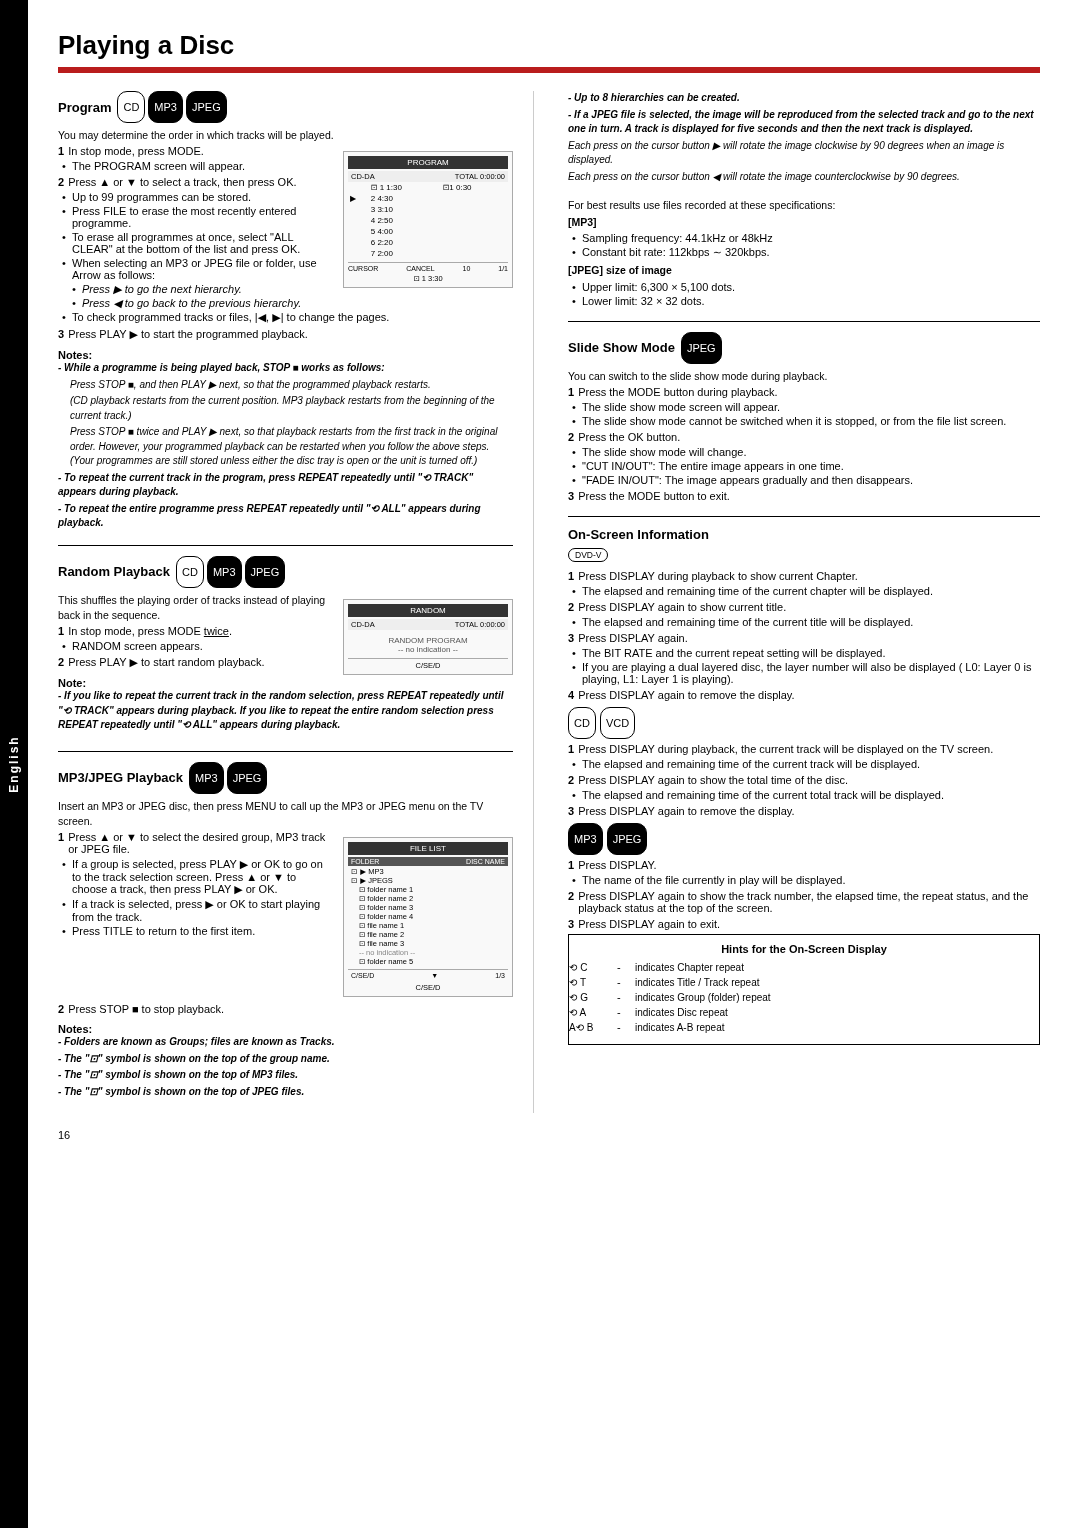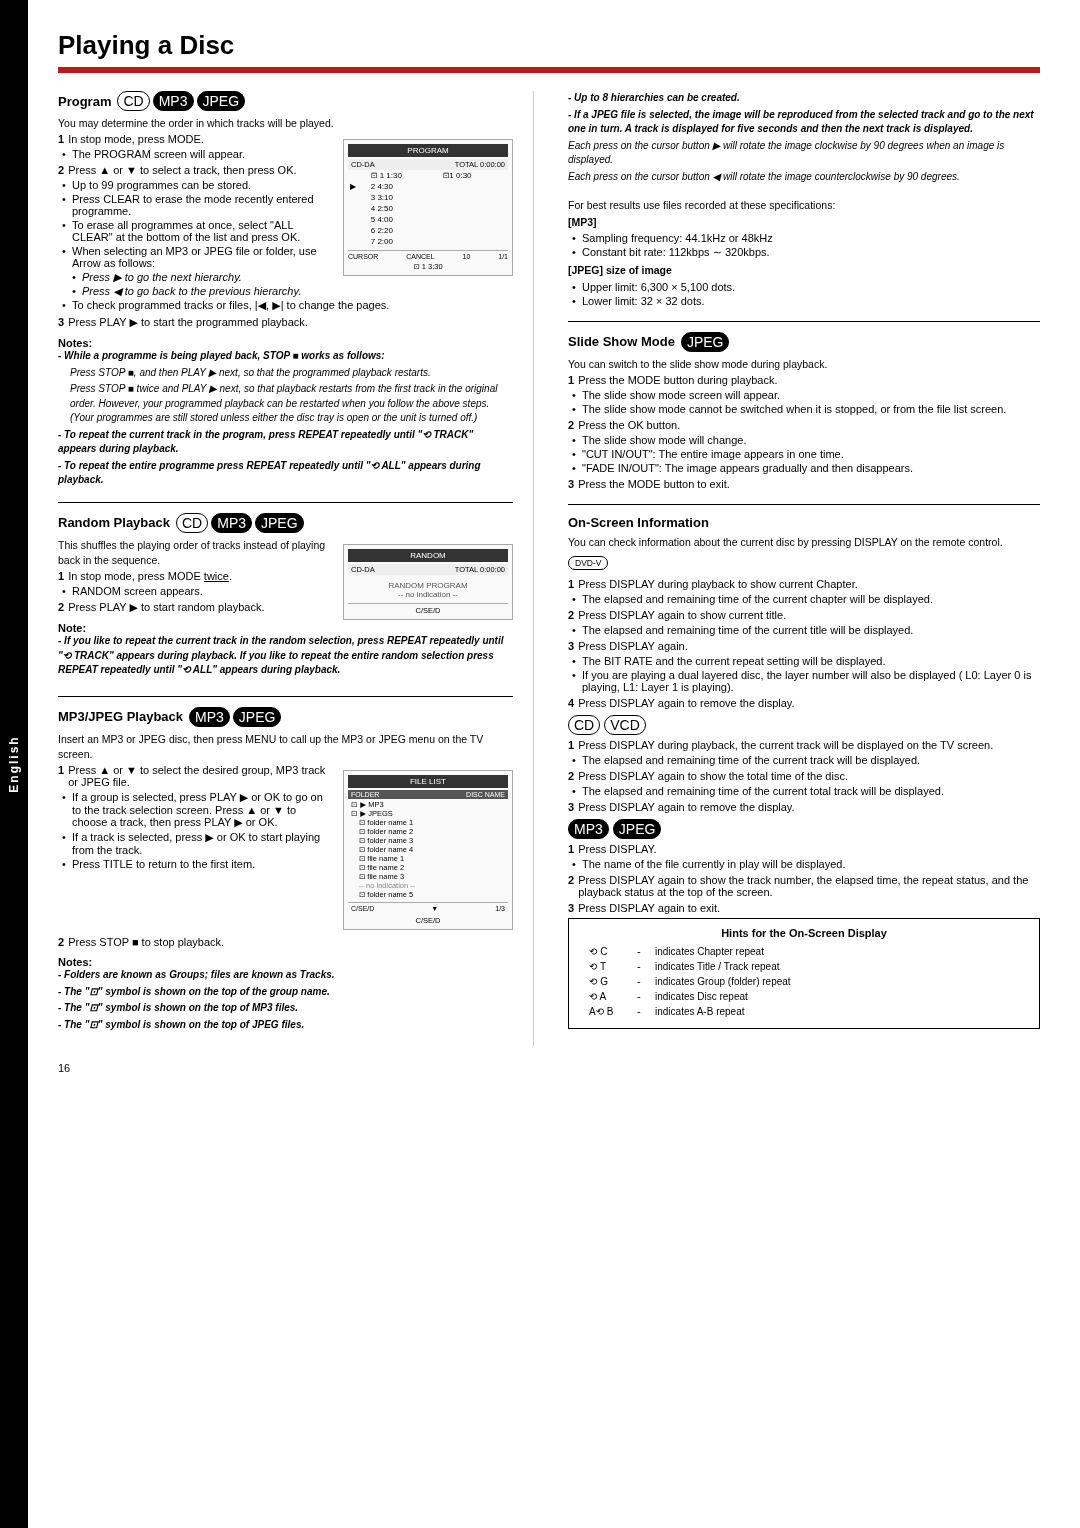--- a/index.html
+++ b/index.html
@@ -60,22 +60,22 @@
       align-items: center;
       gap: 6px;
     }
     .section-title .badges {
       display: flex;
       gap: 3px;
     }
     .badge {
       border: 1px solid #000;
       border-radius: 10px;
-      padding: 1px 5px;
-      font-size: 14px;
+      padding: 9px 5px;
+      font-size: 11px;
       font-weight: normal;
     }
     .badge.filled {
       background: #000;
       color: #fff;
     }
     p, li {
       font-size: 10.5px;
       line-height: 1.45;
       margin-bottom: 2px;
@@ -151,21 +151,21 @@
       background: #333;
       color: #fff;
       text-align: center;
       font-size: 8px;
       padding: 2px;
       margin-bottom: 2px;
     }
     .clearfix::after { content: ''; display: block; clear: both; }
     .hints-box {
       border: 1px solid #000;
-      padding: 8px 20px;
+      padding: 8px 0;
       margin-top: 0;
     }
     .hints-title {
       font-weight: bold;
       text-align: center;
       margin-bottom: 6px;
       font-size: 11px;
     }
     .hint-row {
       display: flex;
@@ -314,38 +314,39 @@
               </div>
               <div class="bullet-item">The PROGRAM screen will appear.</div>
             </div>
 
             <div class="step">
               <div class="step-content">
                 <span class="step-num">2</span>
                 <span>Press ▲ or ▼ to select a track, then press OK.</span>
               </div>
               <div class="bullet-item">Up to 99 programmes can be stored.</div>
-              <div class="bullet-item">Press CLEAR to erase the mode recently entered programme.</div>
+              <div class="bullet-item">Press FILE to erase the most recently entered programme.</div>
               <div class="bullet-item">To erase all programmes at once, select "ALL CLEAR" at the bottom of the list and press OK.</div>
               <div class="bullet-item">When selecting an MP3 or JPEG file or folder, use Arrow as follows:</div>
               <div class="sub-bullet">Press ▶ to go the next hierarchy.</div>
               <div class="sub-bullet">Press ◀ to go back to the previous hierarchy.</div>
               <div class="bullet-item">To check programmed tracks or files, |◀, ▶| to change the pages.</div>
             </div>
           </div>
 
           <div class="step">
             <div class="step-content">
               <span class="step-num">3</span>
               <span>Press PLAY ▶ to start the programmed playback.</span>
             </div>
             <div class="notes-section">
               <div class="notes-label">Notes:</div>
               <p class="note-bold-italic">- While a programme is being played back, STOP ■ works as follows:</p>
               <p class="note-italic indent">Press STOP ■, and then PLAY ▶ next, so that the programmed playback restarts.</p>
+              <p class="note-italic indent">(CD playback restarts from the current position. MP3 playback restarts from the beginning of the current track.)</p>
               <p class="note-italic indent">Press STOP ■ twice and PLAY ▶ next, so that playback restarts from the first track in the original order. However, your programmed playback can be restarted when you follow the above steps. (Your programmes are still stored unless either the disc tray is open or the unit is turned off.)</p>
               <p class="note-bold-italic">- To repeat the current track in the program, press REPEAT repeatedly until "⟲ TRACK" appears during playback.</p>
               <p class="note-bold-italic">- To repeat the entire programme press REPEAT repeatedly until "⟲ ALL" appears during playback.</p>
             </div>
           </div>
         </div>
 
         <div class="section-divider"></div>
 
         <div class="section">
@@ -515,21 +516,20 @@
             </div>
           </div>
         </div>
 
         <div class="section-divider"></div>
 
         <div class="right-col-section">
           <div class="section-title">
             <span>On-Screen Information</span>
           </div>
-          <p>You can check information about the current disc by pressing DISPLAY on the remote control.</p>
 
           <div style="margin: 6px 0 4px;">
             <span class="dvdv-badge">DVD-V</span>
           </div>
 
           <div class="step">
             <div class="step-content">
               <span class="step-num">1</span>
               <span>Press DISPLAY during playback to show current Chapter.</span>
             </div>

